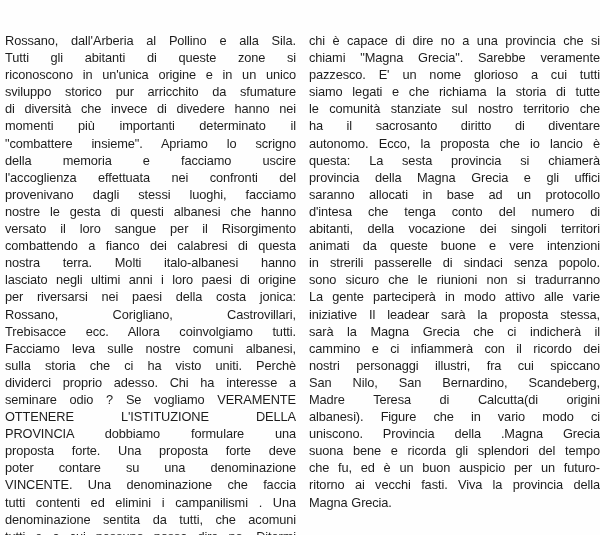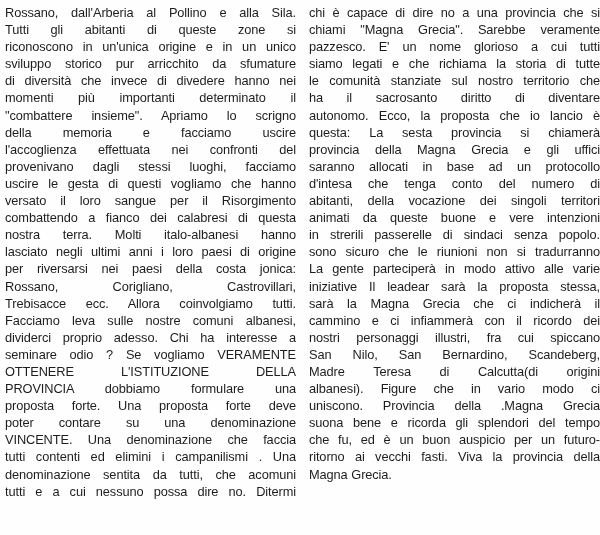--- a/index.html
+++ b/index.html
@@ -16,20 +16,21 @@
     overflow: hidden;
     display: flex;
     padding: 4px 3px 0 5px;
     gap: 13px;
     font-family: "Liberation Sans", "DejaVu Sans", sans-serif;
     color: #1d1d1d;
   }
   .col {
     width: 291px;
     flex: 0 0 291px;
+    margin-top: 28px;
   }
   .line {
     font-size: 12.8px;
     line-height: 17.1px;
     height: 17.1px;
     letter-spacing: -0.1px;
     word-spacing: 0.2px;
     text-align: justify;
     text-align-last: justify;
     white-space: nowrap;
@@ -48,29 +49,30 @@
       <div class="line" data-name="text-line">Rossano, dall'Arberia al Pollino e alla Sila.</div>
       <div class="line" data-name="text-line">Tutti gli abitanti di queste zone si</div>
       <div class="line" data-name="text-line">riconoscono in un'unica origine e in un unico</div>
       <div class="line" data-name="text-line">sviluppo storico pur arricchito da sfumature</div>
       <div class="line" data-name="text-line">di diversità che invece di divedere hanno nei</div>
       <div class="line" data-name="text-line">momenti più importanti determinato il</div>
       <div class="line" data-name="text-line">"combattere insieme". Apriamo lo scrigno</div>
       <div class="line" data-name="text-line">della memoria e facciamo uscire</div>
       <div class="line" data-name="text-line">l'accoglienza effettuata nei confronti del</div>
       <div class="line" data-name="text-line">provenivano dagli stessi luoghi, facciamo</div>
-      <div class="line" data-name="text-line">uscire le gesta di questi vogliamo che hanno</div>
+      <div class="line" data-name="text-line">nostre le gesta di questi albanesi che hanno</div>
       <div class="line" data-name="text-line">versato il loro sangue per il Risorgimento</div>
       <div class="line" data-name="text-line">combattendo a fianco dei calabresi di questa</div>
       <div class="line" data-name="text-line">nostra terra. Molti italo-albanesi hanno</div>
       <div class="line" data-name="text-line">lasciato negli ultimi anni i loro paesi di origine</div>
       <div class="line" data-name="text-line">per riversarsi nei paesi della costa jonica:</div>
       <div class="line" data-name="text-line">Rossano, Corigliano, Castrovillari,</div>
       <div class="line" data-name="text-line">Trebisacce ecc. Allora coinvolgiamo tutti.</div>
       <div class="line" data-name="text-line">Facciamo leva sulle nostre comuni albanesi,</div>
+      <div class="line" data-name="text-line">sulla storia che ci ha visto uniti. Perchè</div>
       <div class="line" data-name="text-line">dividerci proprio adesso. Chi ha interesse a</div>
       <div class="line" data-name="text-line">seminare odio ? Se vogliamo VERAMENTE</div>
       <div class="line" data-name="text-line">OTTENERE L'ISTITUZIONE DELLA</div>
       <div class="line" data-name="text-line">PROVINCIA dobbiamo formulare una</div>
       <div class="line" data-name="text-line">proposta forte. Una proposta forte deve</div>
       <div class="line" data-name="text-line">poter contare su una denominazione</div>
       <div class="line" data-name="text-line">VINCENTE. Una denominazione che faccia</div>
       <div class="line" data-name="text-line">tutti contenti ed elimini i campanilismi . Una</div>
       <div class="line" data-name="text-line">denominazione sentita da tutti, che acomuni</div>
       <div class="line" data-name="text-line">tutti e a cui nessuno possa dire no. Ditermi</div>

